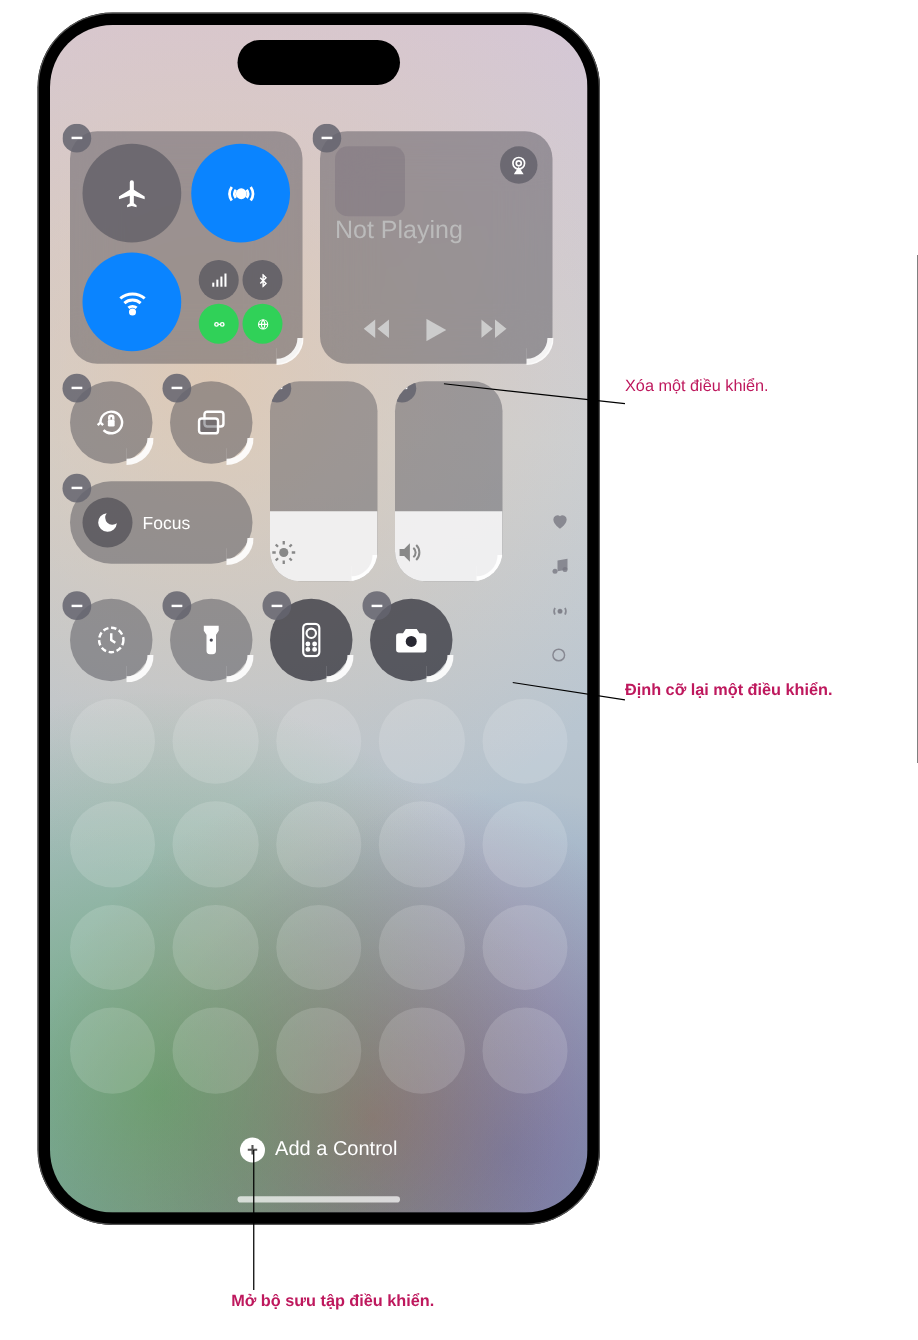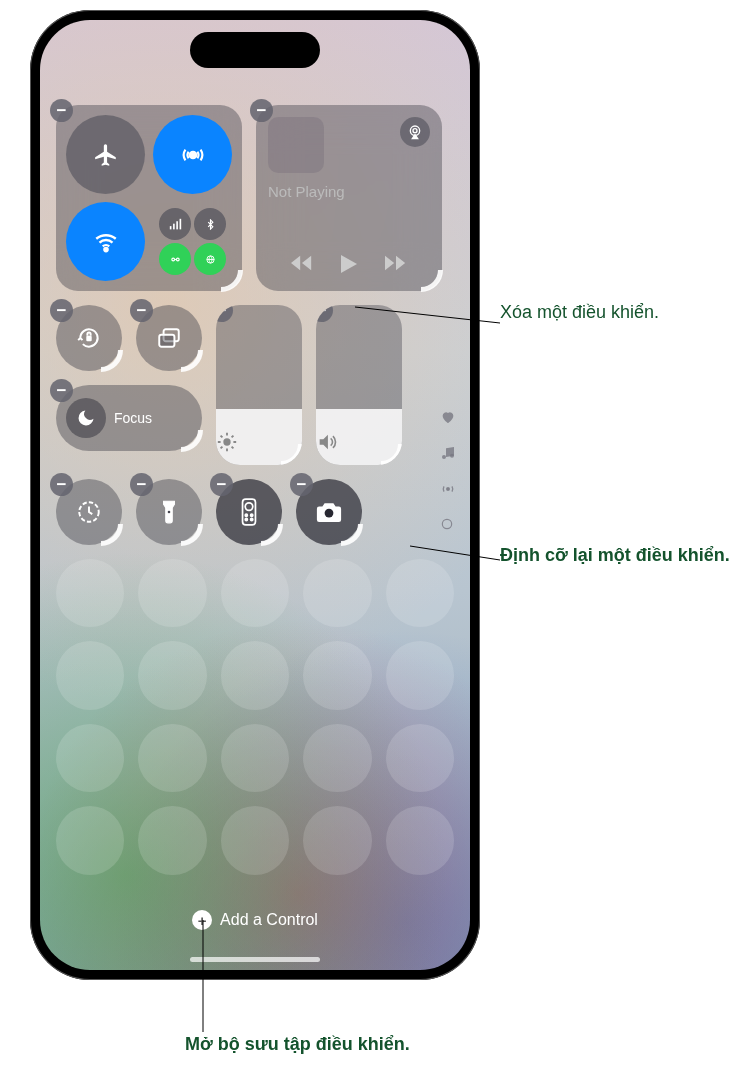--- a/index.html
+++ b/index.html
@@ -136,21 +136,21 @@
     background: rgba(130,120,130,0.55);
     border-radius: 10px;
   }
   .airplay-icon {
     width: 30px; height: 30px;
     border-radius: 50%;
     background: rgba(80,80,90,0.6);
     display:flex; align-items:center; justify-content:center;
     color:#fff;
   }
-  .media-title { font-size: 15px; margin-top: 10px; color:#bbb; }
+  .media-title { font-size: 20px; color:#bbb; }
   .media-ctrl { display:flex; justify-content:center; gap:28px; margin-top:auto; margin-bottom:6px; color:#ddd; }
   
   .round {
     width: 66px; height: 66px;
     border-radius: 50%;
     background: rgba(70,70,80,0.45);
     display:flex; align-items:center; justify-content:center;
     color:#fff;
     position:relative;
   }
@@ -226,22 +226,22 @@
   }
   .home-ind {
     position:absolute; bottom:8px; left:50%;
     transform:translateX(-50%);
     width:130px; height:5px; border-radius:3px;
     background:rgba(255,255,255,0.7);
   }
   
   .callout {
     position:absolute;
-    font-size:18px;
-    color:#14532d;
+    font-size:13px;
+    color:#be185d;
     line-height:1.35;
   }
   svg { display:block; }
 </style>
 </head>
 <body>
 
 <div class="phone">
   <div class="screen">
     <div class="notch"></div>

